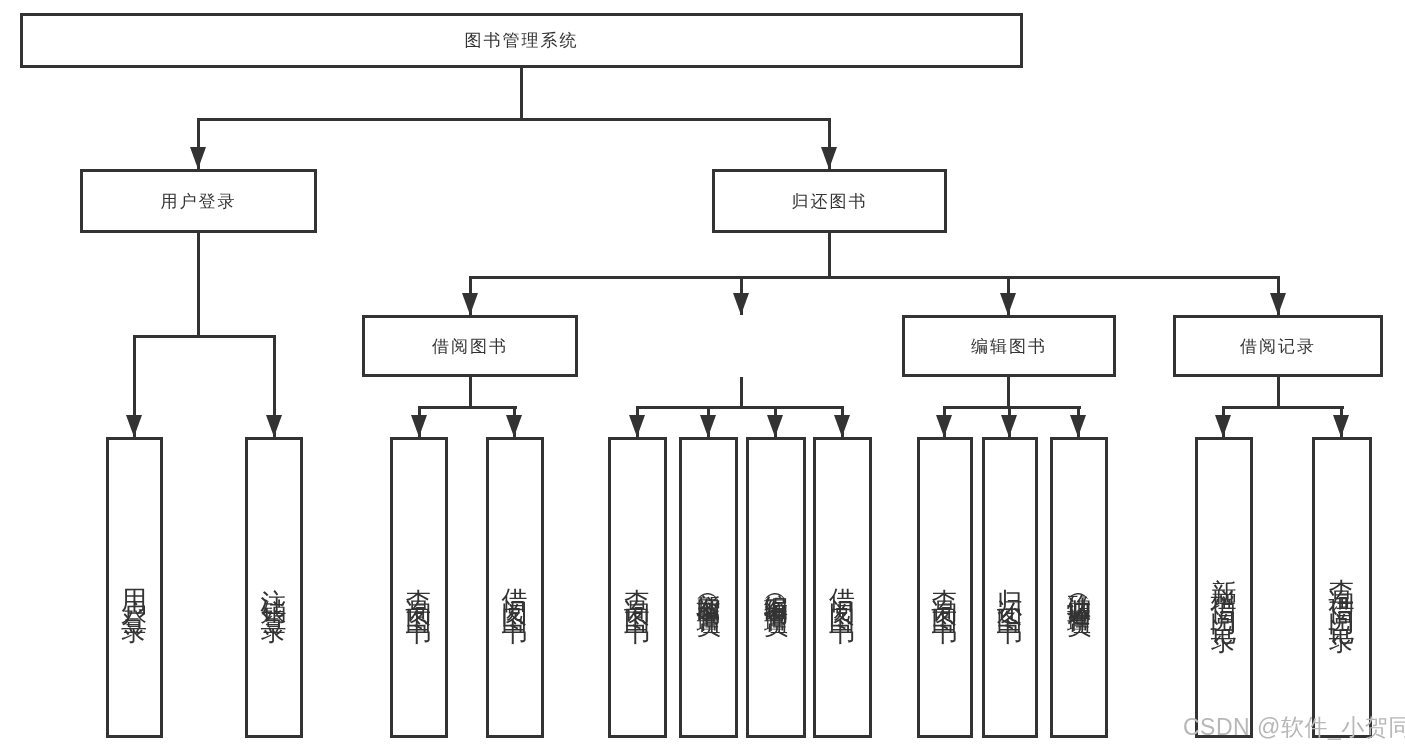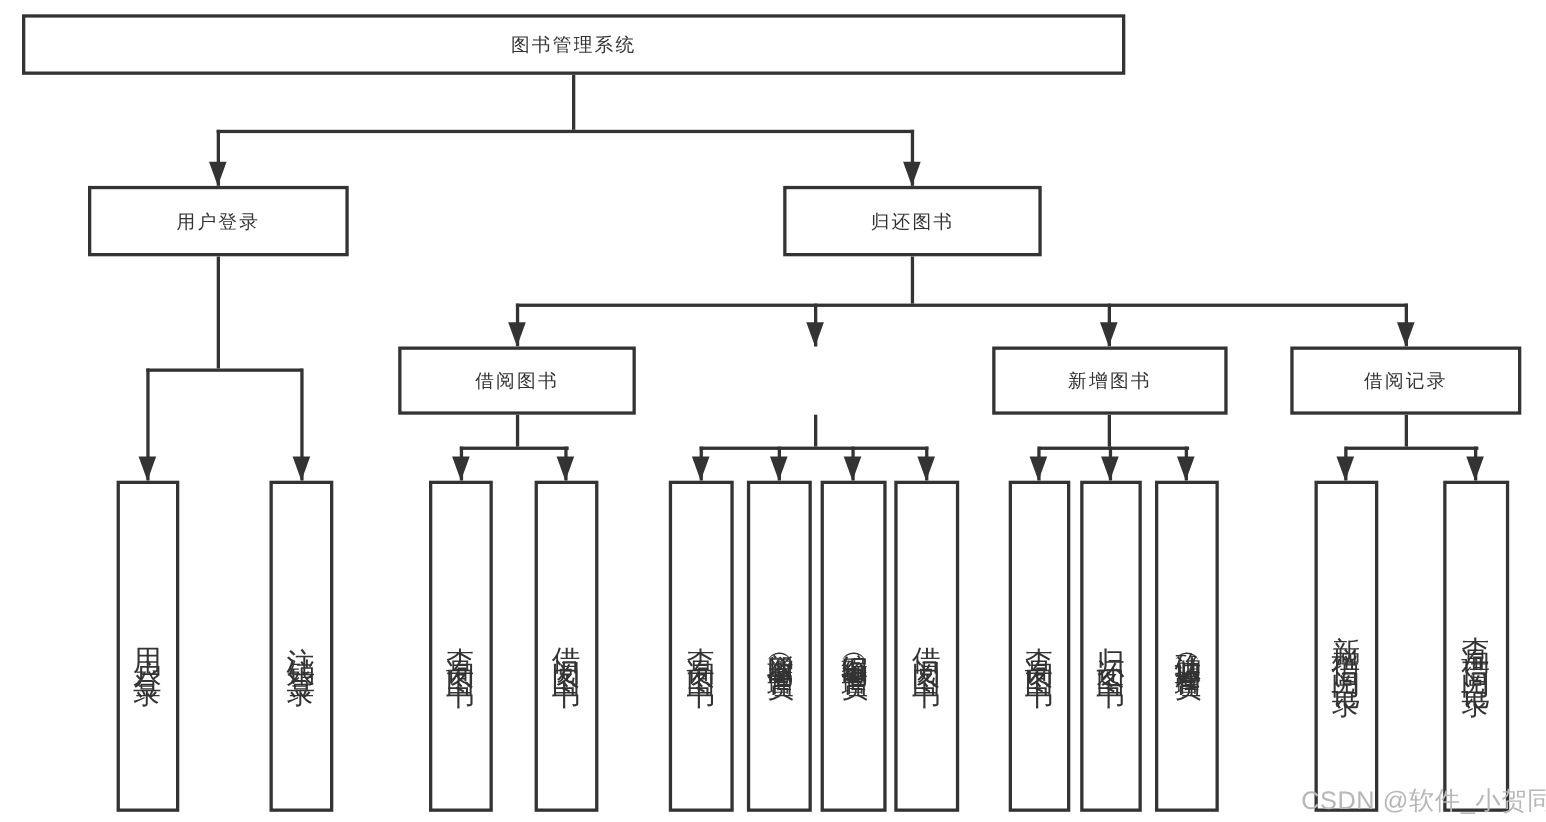--- a/index.html
+++ b/index.html
@@ -109,21 +109,21 @@
   <div class="ah" style="left:733px; top:293px;"></div>
   <div class="ln" style="left:1007px; top:276px; width:3px; height:39px;"></div>
   <div class="ah" style="left:1000px; top:293px;"></div>
   <div class="ln" style="left:1277px; top:276px; width:3px; height:39px;"></div>
   <div class="ah" style="left:1270px; top:293px;"></div>
 
   <div class="box" style="left:362px; top:315px; width:216px; height:62px;">
     <span>借阅图书</span>
   </div>
   <div class="box" style="left:902px; top:315px; width:214px; height:62px;">
-    <span>新增图书</span>
+    <span>编辑图书</span>
   </div>
   <div class="box" style="left:1173px; top:315px; width:210px; height:62px;">
     <span>借阅记录</span>
   </div>
 
   <div class="ln" style="left:469px; top:377px; width:3px; height:29px;"></div>
   <div class="ln" style="left:418px; top:406px; width:99px; height:3px;"></div>
   <div class="ln" style="left:418px; top:406px; width:3px; height:31px;"></div>
   <div class="ah" style="left:411px; top:415px;"></div>
   <div class="ln" style="left:513px; top:406px; width:3px; height:31px;"></div>

